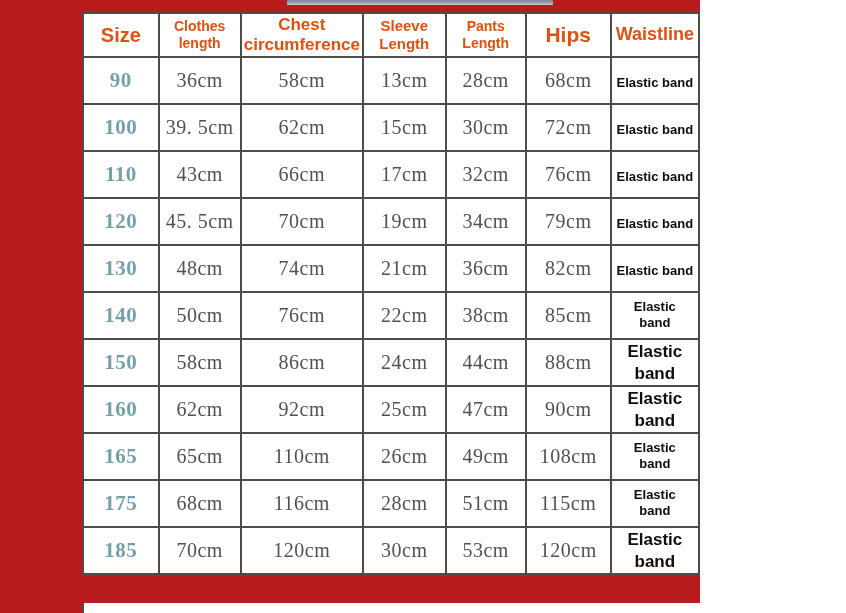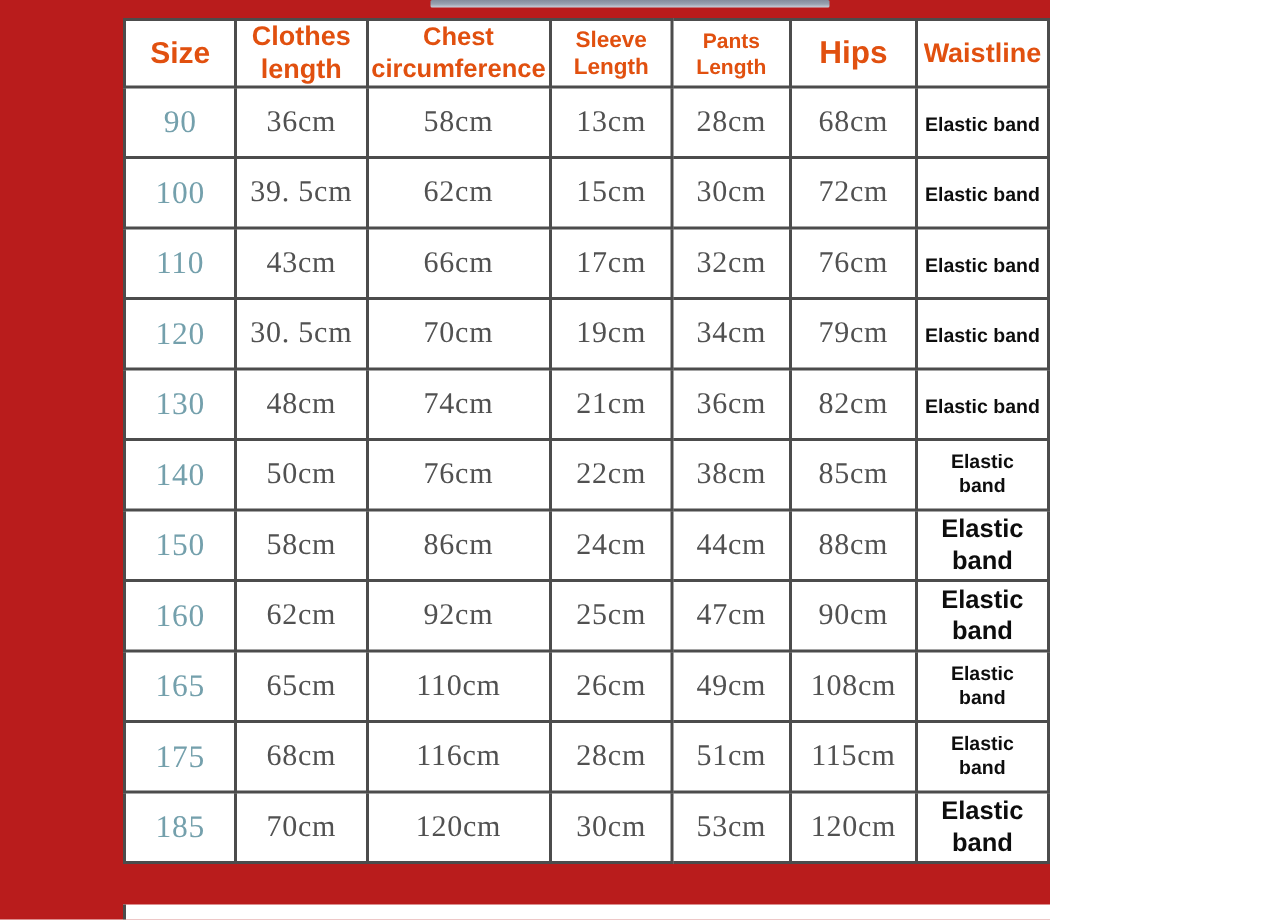--- a/index.html
+++ b/index.html
@@ -31,32 +31,32 @@
     overflow: hidden; padding: 0 2px;
   }
   .size-chart thead tr { height: 44px; }
   .size-chart tbody tr { height: 47px; }
 
   .size-chart th {
     color: #e1500f; font-weight: bold; line-height: 1.2;
     font-family: "Liberation Sans", sans-serif;
   }
   .size-chart th:nth-child(1) { font-size: 20px; }
-  .size-chart th:nth-child(2) { font-size: 18px; }
+  .size-chart th:nth-child(2) { font-size: 14px; }
   .size-chart th:nth-child(3) { font-size: 17px; }
   .size-chart th:nth-child(4) { font-size: 15px; }
   .size-chart th:nth-child(5) { font-size: 14px; }
   .size-chart th:nth-child(6) { font-size: 21px; }
   .size-chart th:nth-child(7) { font-size: 18px; }
 
   .size-chart td {
     font-family: "Liberation Serif", serif;
     font-size: 20px; color: #515151; letter-spacing: 0.5px;
   }
-  .size-chart td:first-child { color: #74a0ac; font-size: 21px; }
+  .size-chart td:first-child { color: #74a0ac; font-size: 21px; font-weight: bold; }
 
   
   .size-chart td:last-child {
     font-family: "Liberation Sans", sans-serif;
     color: #0d0d0d; font-weight: bold; letter-spacing: 0; margin-top: 33px;
   }
   .size-chart td:last-child span { display: inline-block; line-height: 1.25; }
   .size-chart tbody tr:nth-child(-n+5) td:last-child span {
     font-size: 13px; white-space: nowrap;
   }
@@ -128,21 +128,21 @@
           <td><span>110</span></td>
           <td><span>43cm</span></td>
           <td><span>66cm</span></td>
           <td><span>17cm</span></td>
           <td><span>32cm</span></td>
           <td><span>76cm</span></td>
           <td><span>Elastic band</span></td>
         </tr>
         <tr>
           <td><span>120</span></td>
-          <td><span>30. 5cm</span></td>
+          <td><span>45. 5cm</span></td>
           <td><span>70cm</span></td>
           <td><span>19cm</span></td>
           <td><span>34cm</span></td>
           <td><span>79cm</span></td>
           <td><span>Elastic band</span></td>
         </tr>
         <tr>
           <td><span>130</span></td>
           <td><span>48cm</span></td>
           <td><span>74cm</span></td>

